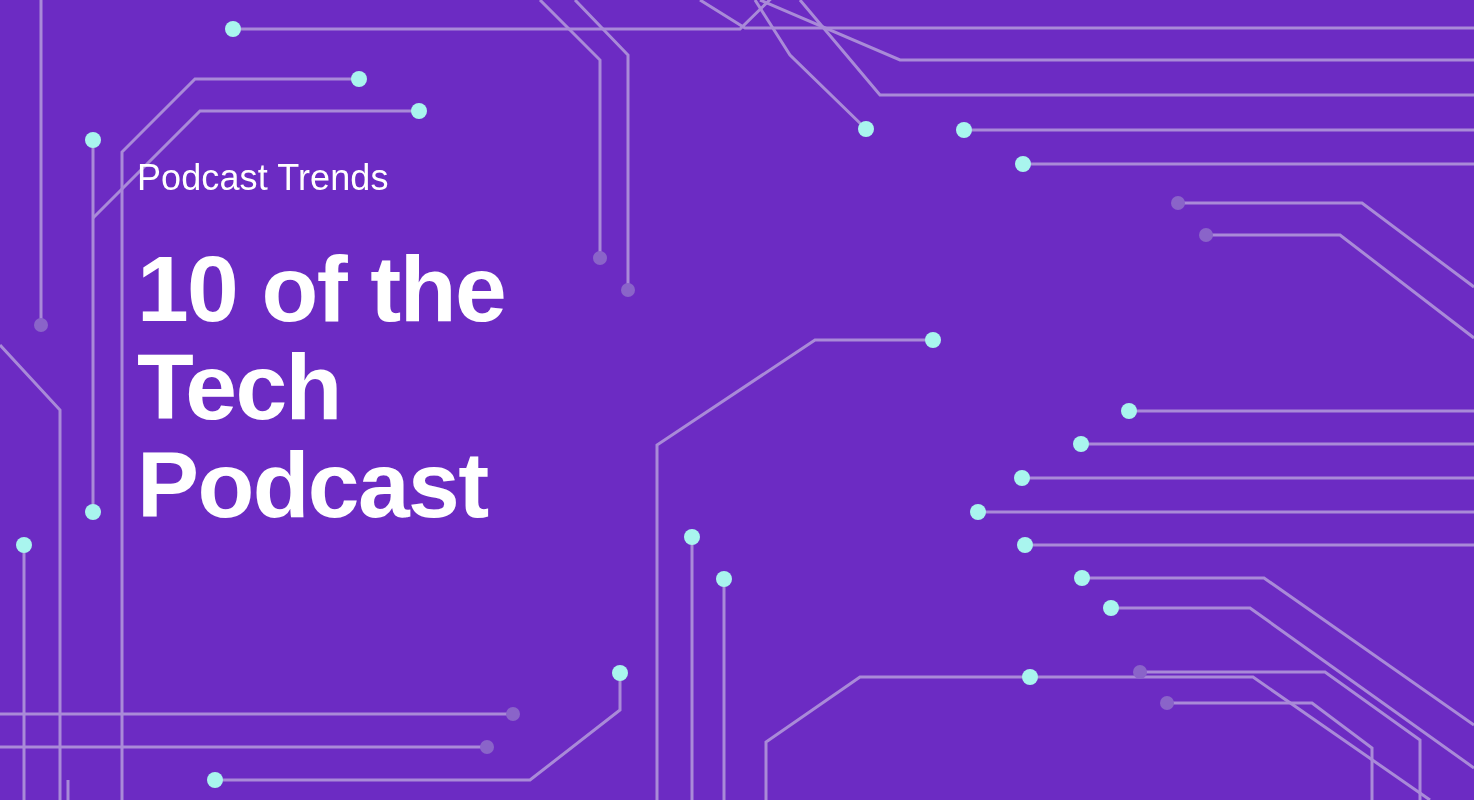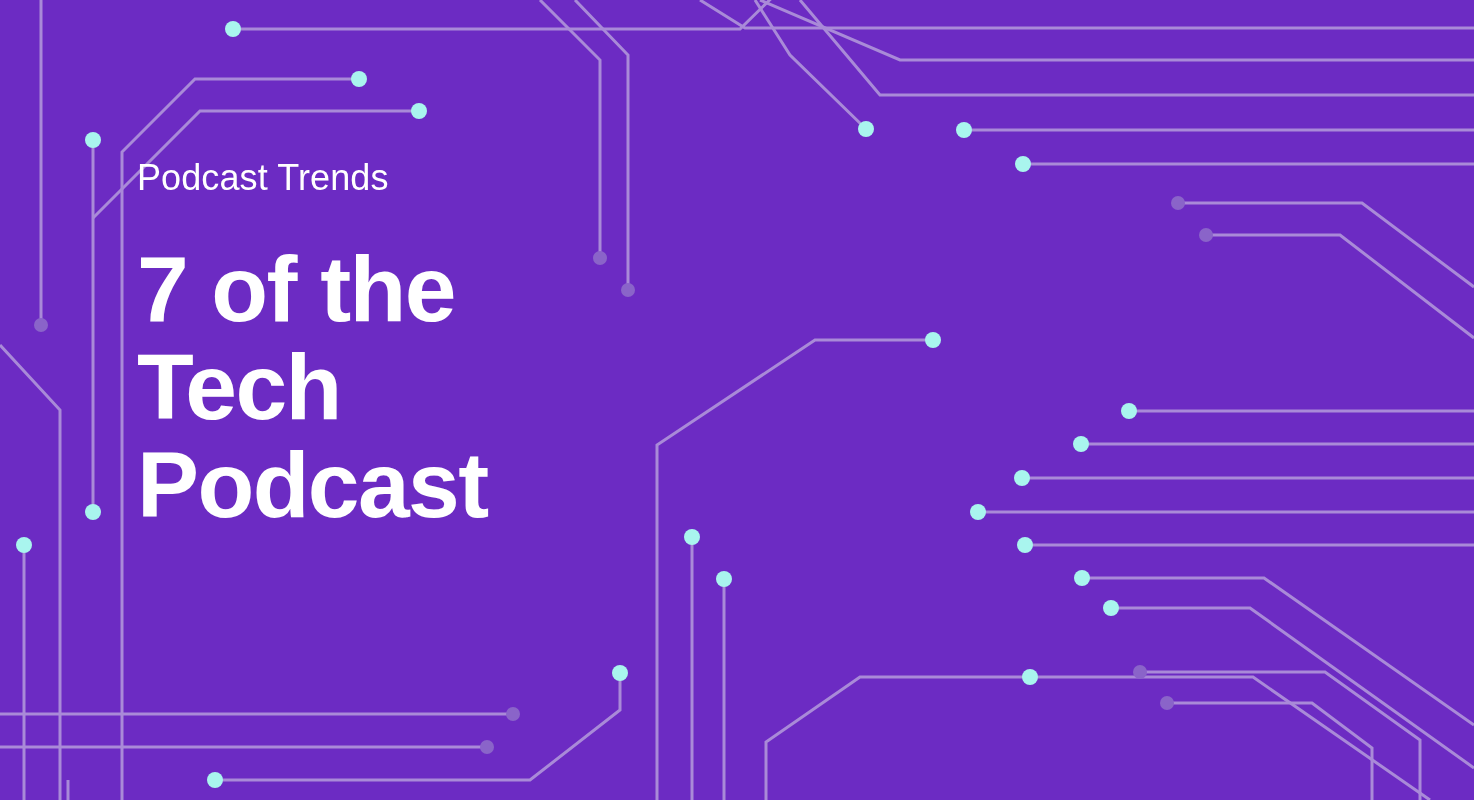--- a/index.html
+++ b/index.html
@@ -145,19 +145,19 @@
       <circle cx="513" cy="714" r="7"></circle>
       <circle cx="487" cy="747" r="7"></circle>
       <circle cx="1140" cy="672" r="7"></circle>
       <circle cx="1167" cy="703" r="7"></circle>
     </g>
   </svg>
 
   <div class="hero-content">
     <p class="eyebrow">Podcast Trends</p>
     <h1 class="headline">
-      <span class="hl-line">7 of the</span>
+      <span class="hl-line">10 of the</span>
       <span class="hl-line">Tech</span>
       <span class="hl-line">Podcast</span>
     </h1>
   </div>
 
 </div>
 
 </body></html>

